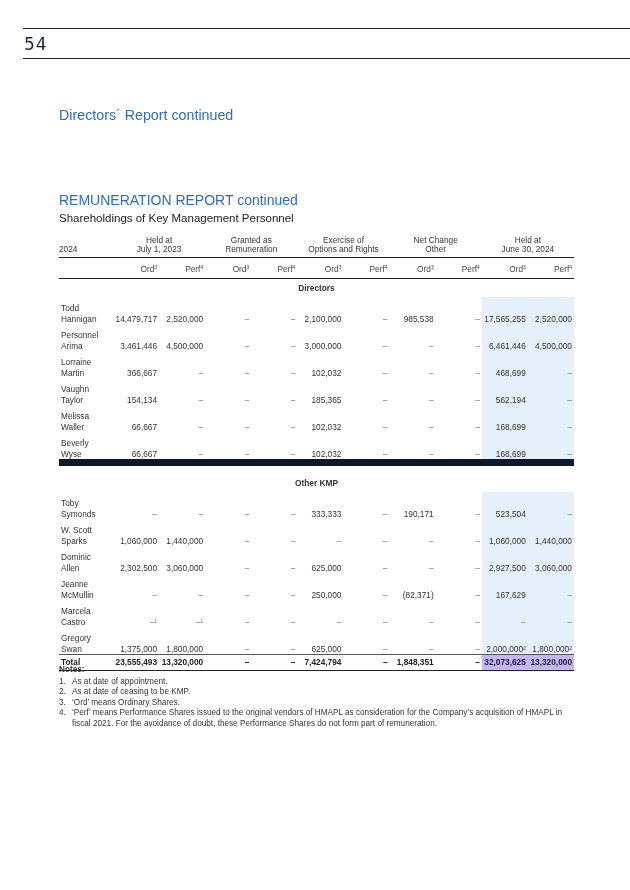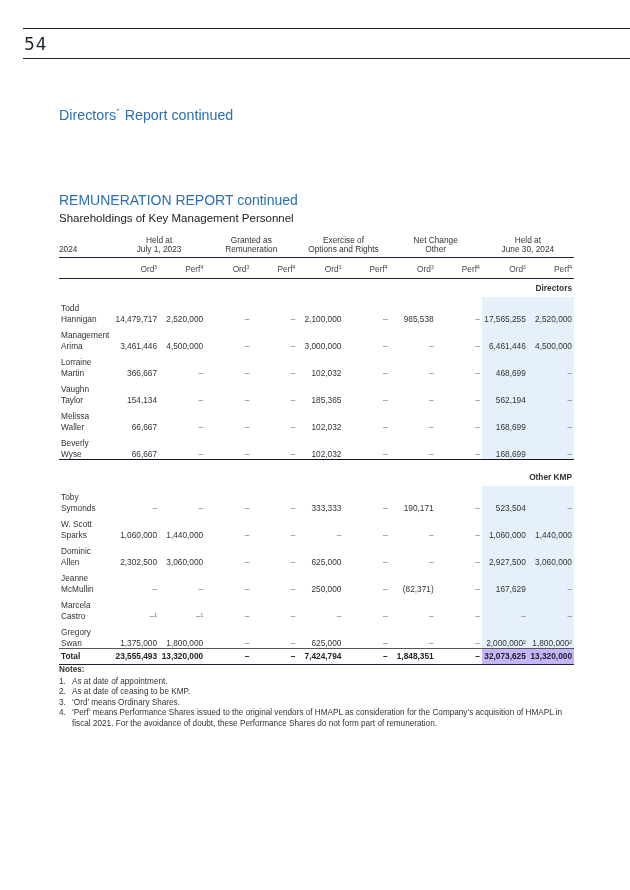--- a/index.html
+++ b/index.html
@@ -20,24 +20,24 @@
   th { font-weight: normal; font-size: 8.3px; color: #333; line-height: 9px; }
   .grp th { padding: 6px 0 3px 0; text-align: center; vertical-align: bottom; }
   .grp th.yr { text-align: left; padding-bottom: 3px; }
   .grp { border-bottom: 1.2px solid #1c2433; }
   .sub th { font-weight: normal; text-align: right; padding: 5px 2px 4px 0; color: #444; }
   .sub { border-bottom: 1.2px solid #1c2433; }
   sup { font-size: 5px; vertical-align: 3px; }
   td { padding: 0 2px 0 0; text-align: right; vertical-align: bottom; line-height: 10.5px; height: 27px; }
   td.name { text-align: left; padding-left: 2px; font-size: 8.3px; color: #333; }
   td.dash { color: #777; }
-  tr.sect td { height: 18px; font-weight: bold; text-align: right; padding-left: 2px; vertical-align: middle; }
+  tr.sect td { height: 18px; font-weight: bold; text-align: center; padding-left: 2px; vertical-align: middle; }
   tr.gap td { height: 8px; }
   .hl { background: #e6f0fa; }
-  tr.last-dir td { border-bottom: 1px solid #0f172a; }
+  tr.last-dir td { border-bottom: 7px solid #0f172a; }
   tr.last-dir td.hl { background: #e6f0fa; }
   tr.total td { font-weight: bold; height: 15px; vertical-align: middle; border-top: 1px solid #555;
                 border-bottom: 1.2px solid #1c2433; color: #222; }
   tr.total td.hl { background: #c4b5fd; }
 
   .notes { position: absolute; left: 59px; top: 665px; width: 520px; font-size: 8.2px; color: #333; line-height: 10.5px; }
   .notes .nh { font-weight: bold; margin-bottom: 1px; }
   .note { display: flex; }
   .note .n { width: 13px; flex: none; }
 </style>
@@ -101,21 +101,21 @@
           <td class="num dash">–</td>
           <td class="num dash">–</td>
           <td class="num">2,100,000</td>
           <td class="num dash">–</td>
           <td class="num">985,538</td>
           <td class="num dash">–</td>
           <td class="num hl">17,565,255</td>
           <td class="num hl">2,520,000</td>
         </tr>
         <tr class="row">
-          <td class="name"><span>Management</span><br><span>Arima</span></td>
+          <td class="name"><span>Personnel</span><br><span>Arima</span></td>
           <td class="num">3,461,446</td>
           <td class="num">4,500,000</td>
           <td class="num dash">–</td>
           <td class="num dash">–</td>
           <td class="num">3,000,000</td>
           <td class="num dash">–</td>
           <td class="num dash">–</td>
           <td class="num dash">–</td>
           <td class="num hl">6,461,446</td>
           <td class="num hl">4,500,000</td>

